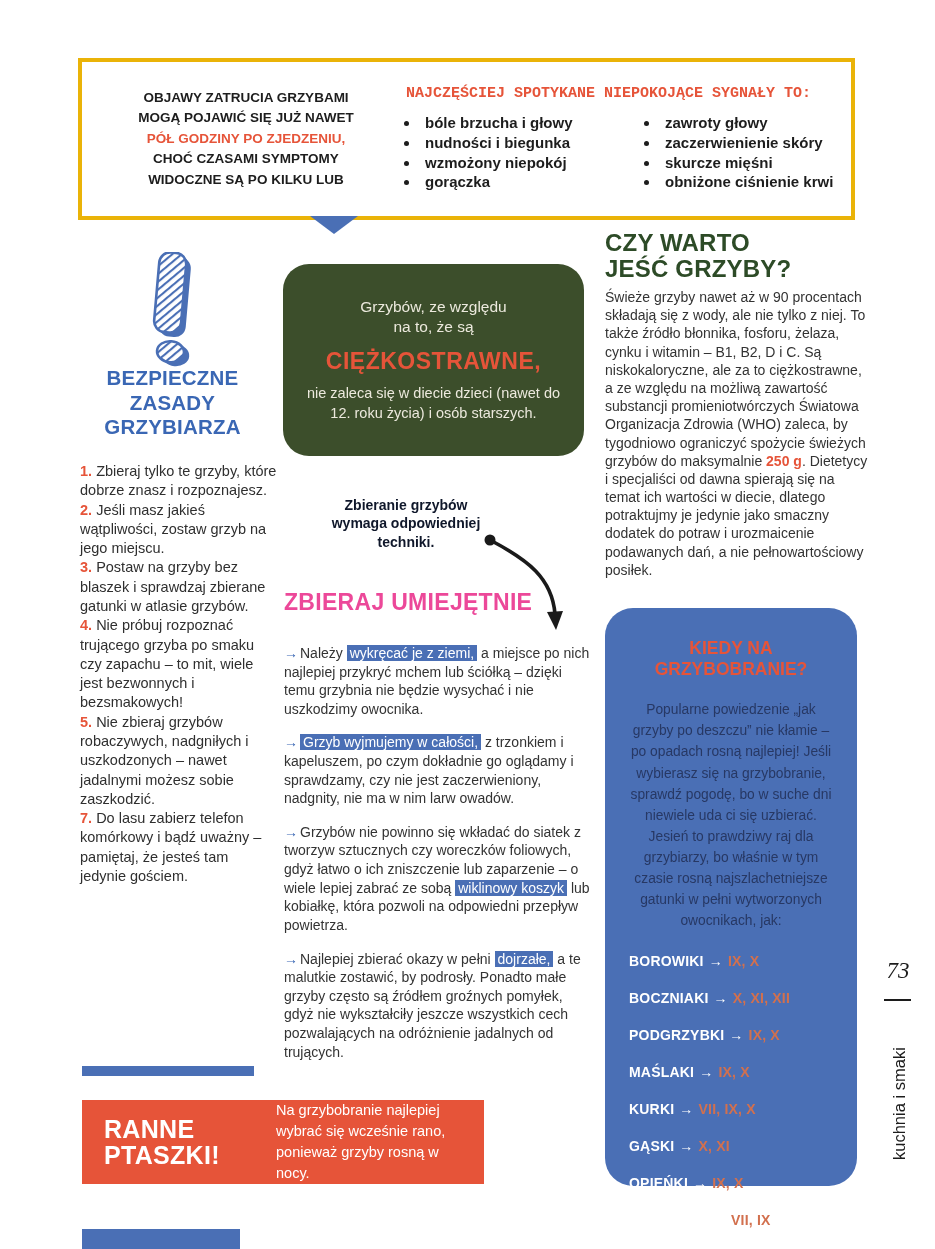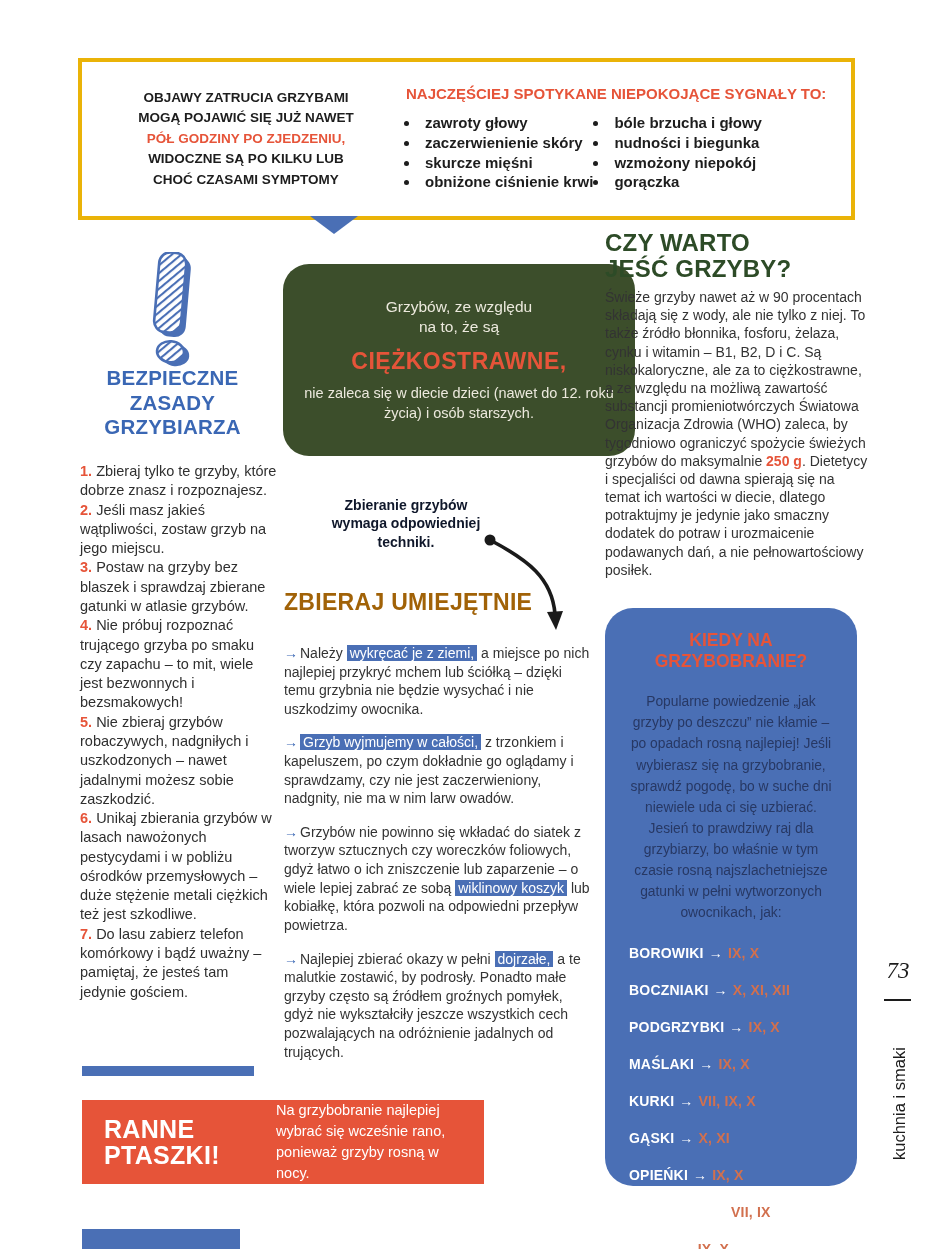--- a/index.html
+++ b/index.html
@@ -9,68 +9,68 @@
   
   .alert-box{position:absolute;left:78px;top:58px;width:769px;height:154px;
              border:4px solid #eab308;background:#fff;display:flex;align-items:center;}
   .alert-pointer{position:absolute;left:228px;top:100%;width:0;height:0;
                  border-left:24px solid transparent;border-right:24px solid transparent;
                  border-top:18px solid #4a6fb5;}
   .alert-intro{width:292px;padding-left:18px;text-align:center;
                font-size:13.5px;font-weight:700;line-height:1.52;color:#1d1d1d;}
   .alert-intro .accent{color:#e65439;}
   .alert-signals{flex:1;padding:0 10px 0 12px;}
-  .signals-heading{font-size:15px;font-weight:700;color:#e65439;margin:0 0 12px 2px;}
+  .signals-heading{font-size:15px;font-weight:700;color:#e65439;margin:0 0 12px 2px;font-family:Liberation Mono, monospace;}
   .signals-cols{display:flex;}
   .signals-col{list-style:disc inside;margin:0;padding:0;font-size:15px;font-weight:700;
                line-height:1.24;color:#1d1d1d;}
   .signals-col li{margin:0 0 1px 0;}
   .signals-col.first{width:240px;}
 
   
   .excl-icon{position:absolute;left:143px;top:252px;}
   .safety-heading{position:absolute;left:70px;top:366px;width:205px;text-align:center;
                   color:#3a67b4;font-size:20.5px;font-weight:800;line-height:1.2;letter-spacing:.2px;}
   .safety-list{position:absolute;left:80px;top:462px;width:198px;
                font-size:14.5px;line-height:1.33;color:#2f2f2f;}
   .safety-list p{margin:0;}
   .s-num{color:#e65439;font-weight:700;}
 
   
-  .green-box{position:absolute;left:283px;top:264px;width:352px;height:192px;
+  .green-box{position:absolute;left:283px;top:264px;width:301px;height:192px;
              background:#3c4e2b;border-radius:26px;color:#ece9dd;text-align:center;
              display:flex;flex-direction:column;justify-content:center;padding:12px 20px;box-sizing:border-box;}
   .green-line{font-size:15.5px;line-height:1.35;}
   .green-accent{font-size:23px;font-weight:800;color:#e65439;margin:10px 0 9px;letter-spacing:.5px;}
   .green-rest{font-size:14.5px;line-height:1.35;}
 
   
   .tech-note{position:absolute;left:316px;top:496px;width:180px;text-align:center;
              color:#0f172a;font-size:14px;font-weight:700;line-height:1.32;}
   .curve-arrow{position:absolute;left:462px;top:518px;}
 
   
-  .collect-heading{position:absolute;left:284px;top:589px;color:#a16207;
+  .collect-heading{position:absolute;left:284px;top:589px;color:#ec4899;
                    font-size:23px;font-weight:800;letter-spacing:.3px;}
   .collect-paras{position:absolute;left:284px;top:632px;width:308px;
                  font-size:14px;line-height:1.33;color:#333;}
   .collect-paras p{margin:12px 0 15px 0;}
   .c-arrow{color:#3a67b4;font-weight:700;margin-right:2px;}
   .hl{background:#4a6fb5;color:#fff;padding:0 3px;box-decoration-break:clone;-webkit-box-decoration-break:clone;}
 
   
   .worth-heading{position:absolute;left:605px;top:230px;color:#2d4b27;
                  font-size:24px;font-weight:800;line-height:1.08;letter-spacing:.2px;}
   .worth-para{position:absolute;left:605px;top:288px;width:264px;
               font-size:14px;line-height:1.3;color:#333;}
   .w-accent{color:#e65439;font-weight:800;}
 
   
   .blue-box{position:absolute;left:605px;top:608px;width:252px;height:578px;
-            background:#4a6fb5;border-radius:28px;box-sizing:border-box;padding:22px 18px 0;}
+            background:#4a6fb5;border-radius:28px;box-sizing:border-box;padding:30px 18px 0;}
   .when-heading{text-align:center;color:#e65439;font-size:17.5px;font-weight:800;
                 line-height:1.18;margin:0 0 20px;}
   .when-para{text-align:center;color:#273864;font-size:13.8px;line-height:1.53;margin:0 4px 20px;}
   .m-list{margin:0 0 0 6px;}
   .m-row{font-size:14px;font-weight:800;line-height:1.5;color:#fff;letter-spacing:.2px;margin-top:16px;}
   .m-arrow{margin:0 5px;}
   .m-months{color:#d2704e;}
 
   
   .bar{position:absolute;background:#4a6fb5;}
@@ -92,39 +92,39 @@
 <body>
 
 <div class="page">
 
   <div class="alert-box">
     <div class="alert-pointer"></div>
     <div class="alert-intro">
       <div>OBJAWY ZATRUCIA GRZYBAMI</div>
       <div>MOGĄ POJAWIĆ SIĘ JUŻ NAWET</div>
       <div class="accent">PÓŁ GODZINY PO ZJEDZENIU,</div>
+      <div>CHOĆ CZASAMI SYMPTOMY</div>
       <div>WIDOCZNE SĄ PO KILKU LUB</div>
-      <div>CHOĆ CZASAMI SYMPTOMY</div>
     </div>
     <div class="alert-signals">
       <p class="signals-heading">NAJCZĘŚCIEJ SPOTYKANE NIEPOKOJĄCE SYGNAŁY TO:</p>
       <div class="signals-cols">
+        <ul class="signals-col first">
+
+        <li>bóle brzucha i głowy</li>
+            <li>nudności i biegunka</li>
+            <li>wzmożony niepokój</li>
+            <li>gorączka</li>
+          </ul>
         <ul class="signals-col">
 
         <li>zawroty głowy</li>
             <li>zaczerwienienie skóry</li>
             <li>skurcze mięśni</li>
             <li>obniżone ciśnienie krwi</li>
-          </ul>
-        <ul class="signals-col first">
-
-        <li>bóle brzucha i głowy</li>
-            <li>nudności i biegunka</li>
-            <li>wzmożony niepokój</li>
-            <li>gorączka</li>
           </ul>
       </div>
     </div>
   </div>
 
   <svg class="excl-icon" width="64" height="118" viewBox="0 0 64 118">
     <defs>
       <pattern id="hatch" width="6" height="6" patternTransform="rotate(45)" patternUnits="userSpaceOnUse">
         <rect width="6" height="6" fill="#ffffff"></rect>
         <line x1="1" y1="0" x2="1" y2="6" stroke="#4a6fb5" stroke-width="2.2"></line>
@@ -144,21 +144,20 @@
       <p><span class="s-num">1.</span> <span>Zbieraj tylko te grzyby, które dobrze znasz i rozpoznajesz.</span></p>
 
       <p><span class="s-num">2.</span> <span>Jeśli masz jakieś wątpliwości, zostaw grzyb na jego miejscu.</span></p>
 
       <p><span class="s-num">3.</span> <span>Postaw na grzyby bez blaszek i sprawdzaj zbierane gatunki w atlasie grzybów.</span></p>
 
       <p><span class="s-num">4.</span> <span>Nie próbuj rozpoznać trującego grzyba po smaku czy zapachu – to mit, wiele jest bezwonnych i bezsmakowych!</span></p>
 
       <p><span class="s-num">5.</span> <span>Nie zbieraj grzybów robaczywych, nadgniłych i uszkodzonych – nawet jadalnymi możesz sobie zaszkodzić.</span></p>
 
-      <p><span class="s-num">6.</span> <span>Unikaj zbierania grzybów w lasach nawożonych pestycydami i w pobliżu ośrodków przemysłowych – duże stężenie metali ciężkich też jest szkodliwe.</span></p>
 
       <p><span class="s-num">7.</span> <span>Do lasu zabierz telefon komórkowy i bądź uważny – pamiętaj, że jesteś tam jedynie gościem.</span></p>
     </div>
 
   <div class="green-box">
     <div class="green-line">Grzybów, ze względu</div>
     <div class="green-line">na to, że są</div>
     <div class="green-accent">CIĘŻKOSTRAWNE,</div>
     <div class="green-rest">nie zaleca się w diecie dzieci (nawet do 12. roku życia) i osób starszych.</div>
   </div>

